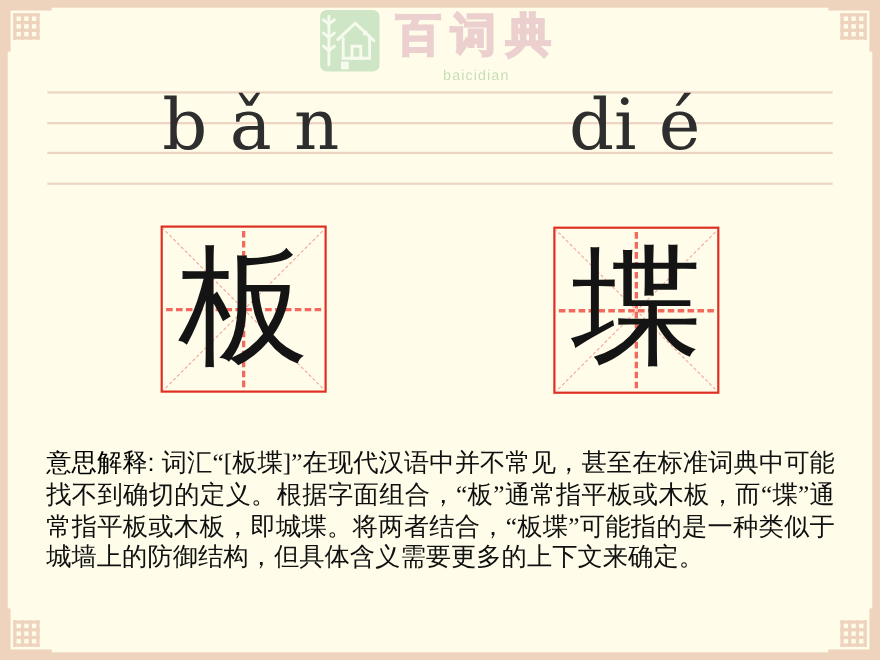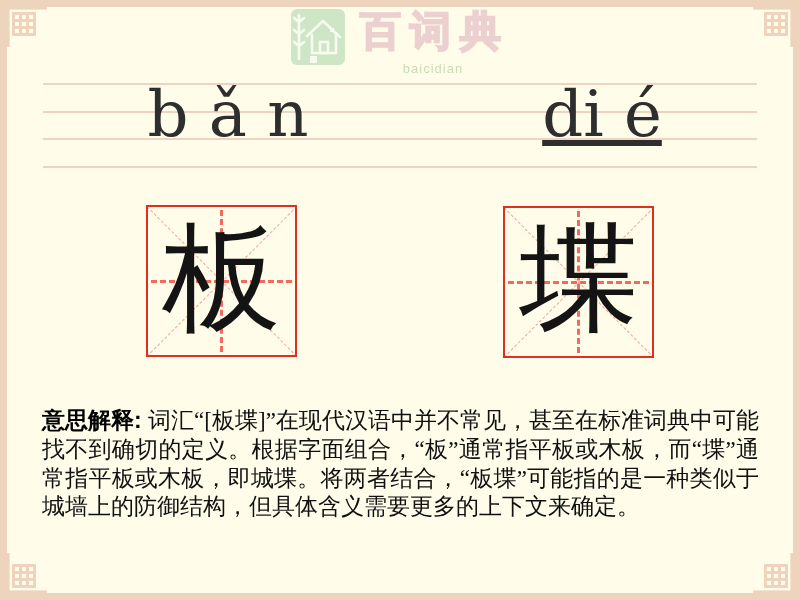--- a/index.html
+++ b/index.html
@@ -35,42 +35,42 @@
   
   .pinyin-grid{position:absolute;left:43px;top:83px;width:714px;height:86px;}
   .pline{position:absolute;left:0;right:0;height:2px;background:#eed3c2;}
   .pl1{top:0;} .pl2{top:28px;} .pl3{top:55px;} .pl4{top:83px;}
   .pinyin{
     position:absolute;top:87px;width:300px;text-align:center;
     font-family:"DejaVu Serif", serif;font-size:64px;line-height:54px;
     color:#2e2e2e;white-space:nowrap;
   }
   .pinyin.p1{left:78px;}
-  .pinyin.p2{left:452px;text-decoration:underline;}
+  .pinyin.p2{left:427px;}
 
   
   .hanzi-box{position:absolute;width:151px;height:152px;box-sizing:border-box;
     border:2.5px solid #de2f23;overflow:hidden;}
   .hanzi-box.b1{left:146px;top:205px;}
   .hanzi-box.b2{left:503px;top:206px;}
   .guide-h{position:absolute;top:50%;left:3px;right:3px;margin-top:-1.5px;
     border-top:3px dashed #f4695e;}
   .guide-v{position:absolute;left:50%;top:3px;bottom:3px;margin-left:-1.5px;
     border-left:3px dashed #f4695e;}
   .diag{position:absolute;top:50%;left:-22%;width:144%;border-top:1.6px dashed #f5a49c;}
   .diag.d1{transform:rotate(45deg);}
   .diag.d2{transform:rotate(-45deg);}
   .hanzi{position:absolute;inset:0;display:flex;align-items:center;justify-content:center;
     font-size:118px;line-height:1;color:#141414;padding-bottom:4px;
     font-family:"Liberation Serif", serif;}
 
   
   .definition{position:absolute;left:42px;top:406px;width:717px;
     font-size:23px;line-height:28.8px;color:#101010;text-align:justify;}
-  .def-label{font-family:"Liberation Sans", sans-serif;font-weight:bold;color:#000;}
+  .def-label{font-family:"Liberation Sans", sans-serif;font-weight:normal;color:#000;}
 </style>
 </head>
 <body>
 
 <div class="frame"></div>
 
 <svg class="corner tl" viewBox="0 0 54 54">
   <g fill="#eed3bd">
     <rect x="7" y="6" width="40" height="3.6"></rect>
     <rect x="6" y="7" width="3.6" height="40"></rect>

